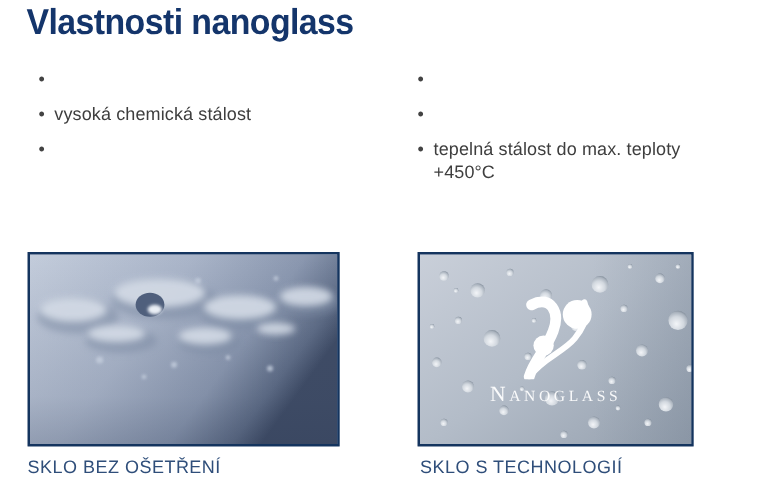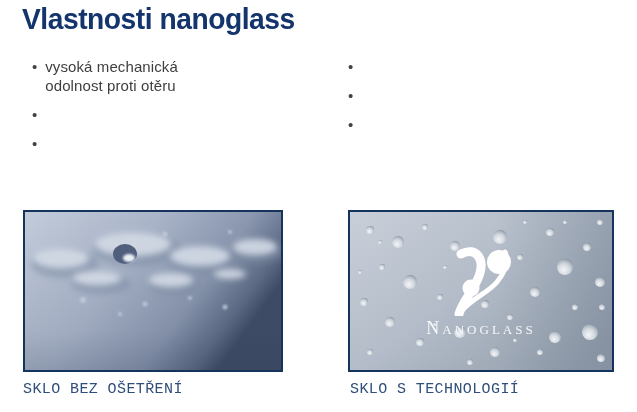--- a/index.html
+++ b/index.html
@@ -25,25 +25,25 @@
   }
   .btext{
     color:#3e3e3e;font-size:15px;line-height:19px;white-space:pre-line;
     letter-spacing:0.1px;
   }
   .figure{
     position:absolute;top:210px;height:162px;box-sizing:border-box;
     border:2px solid #14345e;background:#aab4c6;overflow:hidden;
   }
   .fig-left{left:23px;width:260px;}
-  .fig-right{left:348px;width:266px;}
+  .fig-right{left:348px;width:230px;}
   .figure svg{display:block;}
   .caption{
     position:absolute;top:381px;margin:0;
-    font-size:15px;color:#2f4e7a;letter-spacing:0.4px;white-space:nowrap;font-family:Liberation Mono, monospace;
+    font-size:15px;color:#2f4e7a;letter-spacing:0.4px;white-space:nowrap;
   }
   .cap-left{left:23px;}
   .cap-right{left:350px;}
   .logo{
     position:absolute;left:0;right:0;top:32px;text-align:center;color:#ffffff;
   }
   .logo-mark{display:block;margin:0 auto;}
   .logo-text{
     font-variant:small-caps;font-size:18px;letter-spacing:3px;
     color:rgba(255,255,255,0.92);margin-top:2px;
@@ -51,40 +51,41 @@
   }
 </style>
 </head>
 <body>
 
 <h1 class="title">Vlastnosti nanoglass</h1>
 
 <div class="bullet-col col-left">
   <div class="bullet">
     <span class="dot">•</span>
-    <span class="btext">vysoká mechanická
-odolnost proti otěru</span>
-  </div>
-  <div class="bullet">
-    <span class="dot">•</span>
+  </div>
+  <div class="bullet">
+    <span class="dot">•</span>
+    <span class="btext">vysoká chemická stálost</span>
   </div>
   <div class="bullet">
     <span class="dot">•</span>
   </div>
 </div>
 
 <div class="bullet-col col-right">
   <div class="bullet">
     <span class="dot">•</span>
   </div>
   <div class="bullet">
     <span class="dot">•</span>
   </div>
   <div class="bullet">
     <span class="dot">•</span>
+    <span class="btext">tepelná stálost do max. teploty
++450°C</span>
   </div>
 </div>
 
 <div class="figure fig-left">
   <svg width="256" height="158" viewBox="0 0 256 158" xmlns="http://www.w3.org/2000/svg">
     <defs>
       <linearGradient id="lgBase" x1="0" y1="0" x2="1" y2="0.45">
         <stop offset="0" stop-color="#c3ccdb"></stop>
         <stop offset="0.45" stop-color="#a9b4c8"></stop>
         <stop offset="0.75" stop-color="#8a97af"></stop>

